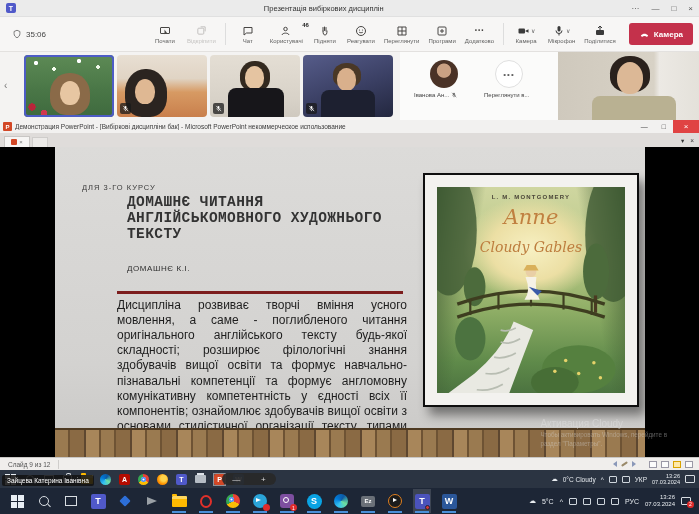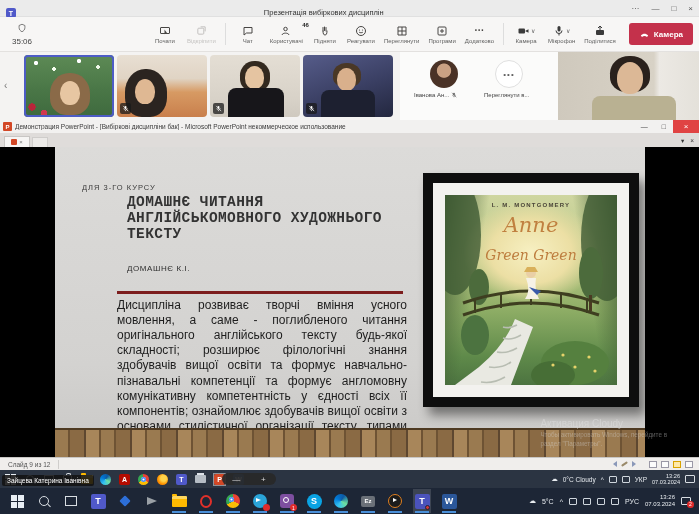--- a/index.html
+++ b/index.html
@@ -2,30 +2,30 @@
 <html><head>
 <meta charset="utf-8">
 <style>
   html,body{margin:0;padding:0;background:#888;}
   .screen{position:relative;width:699px;height:514px;overflow:hidden;background:#000;
     font-family:"Liberation Sans",sans-serif;-webkit-font-smoothing:antialiased;}
   .screen *{box-sizing:border-box;}
 
   
   .t-titlebar{position:absolute;top:0;left:0;right:0;height:17px;background:#ebebeb;
-    display:flex;padding:8px 6px;border-bottom:1px solid #e0e0e0;}
+    display:flex;align-items:center;padding:0 6px;border-bottom:1px solid #e0e0e0;}
   .t-logo{width:10px;height:10px;background:#5059c9;border-radius:2px;color:#fff;font-size:7px;
     font-weight:bold;display:flex;align-items:center;justify-content:center;}
   .t-title{flex:1;text-align:center;font-size:7.5px;color:#333;}
   .t-winctl{display:flex;gap:12px;color:#555;font-size:8px;align-items:center;}
 
   
   .t-toolbar{position:absolute;top:17px;left:0;right:0;height:35px;background:#f7f6f5;
     display:flex;align-items:center;padding:0 6px;gap:9px;border-bottom:1px solid #e3e1df;}
-  .timer{display:flex;align-items:center;gap:4px;margin-right:auto;color:#444;font-size:8px;padding-left:6px;flex-direction:column;}
+  .timer{display:flex;align-items:center;gap:4px;margin-right:auto;color:#444;font-size:8px;padding-left:6px;}
   .tbtn{display:flex;flex-direction:column;align-items:center;gap:1px;min-width:26px;cursor:pointer;position:relative;}
   .tbtn .ic{height:13px;display:flex;align-items:center;justify-content:center;color:#484644;}
   .tbtn .lbl{font-size:6px;color:#616161;white-space:nowrap;}
   .tbtn.disabled .ic,.tbtn.disabled .lbl{color:#b8b6b4;opacity:.8;}
   .badge46{position:absolute;top:-2px;right:-6px;font-size:6px;font-weight:bold;color:#242424;}
   .vdiv{width:1px;height:22px;background:#ddd;}
   .chev{font-size:6px;color:#616161;margin-left:1px;}
   .leave-btn{display:flex;align-items:center;gap:4px;background:#c4314b;color:#fff;border-radius:3px;
     height:22px;padding:0 10px;font-size:8px;font-weight:bold;cursor:pointer;margin-left:4px;}
 
@@ -94,21 +94,21 @@
   .floor{position:absolute;left:0;bottom:0;width:100%;height:29px;border-top:2px solid #4e3a22;
     background:repeating-linear-gradient(90deg,
       #9a7a50 0 13px,#6e5334 13px 15px,#8a6a44 15px 29px,#5e4730 29px 31px,
       #a8865a 31px 44px,#6e5334 44px 46px);}
   .watermark{position:absolute;right:32px;top:271px;text-align:left;color:rgba(225,225,225,.5);}
   .wm1{font-size:10px;}
   .wm2{font-size:6.3px;color:rgba(215,215,215,.42);margin-top:2px;}
 
   
   .bookframe{position:absolute;left:368px;top:26px;width:216px;height:234px;background:#0e0e0e;
-    padding:10px;box-shadow:6px 8px 10px rgba(0,0,0,.45);}
+    padding:2px;box-shadow:6px 8px 10px rgba(0,0,0,.45);}
   .mat{width:100%;height:100%;background:#f3f2ef;padding:12px;}
   .cover{position:relative;width:100%;height:100%;overflow:hidden;
     background:
      radial-gradient(ellipse 90px 70px at 50% 30%,#f7f0c2 0%,#ecdfa4 45%,transparent 75%),
      linear-gradient(100deg,#3f5c33 0%,transparent 22%),
      linear-gradient(-100deg,#3f5c33 0%,transparent 22%),
      linear-gradient(180deg,#cfd6a0 0%,#b9c887 35%,#8fae66 60%,#5f8a4a 85%,#4c7340 100%);}
   .cov-author{position:absolute;top:7px;left:0;right:0;text-align:center;font-size:6px;
     letter-spacing:1.2px;color:#4a4538;font-weight:bold;}
   .cov-t1{position:absolute;top:18px;left:0;right:0;text-align:center;
@@ -484,21 +484,21 @@
                     <circle cx="118" cy="160" r="1.6"></circle>
                     <circle cx="130" cy="172" r="1.6"></circle>
                     <circle cx="144" cy="162" r="1.6"></circle>
                     <circle cx="150" cy="176" r="1.6"></circle>
                     <circle cx="108" cy="170" r="1.6"></circle>
                   </g>
                 <ellipse cx="30" cy="140" rx="14" ry="20" fill="#4c7340"></ellipse>
               </svg>
               <div class="cov-author">L. M. MONTGOMERY</div>
               <div class="cov-t1">Anne</div>
-              <div class="cov-t3">Green Green</div>
+              <div class="cov-t3">Cloudy Gables</div>
             </div>
           </div>
         </div>
 
         <div class="floor"></div>
       </div>
 
       <div class="watermark">
         <div class="wm1">Активация Cloudy</div>
         <div class="wm2">Чтобы активировать Windows, перейдите в</div>

